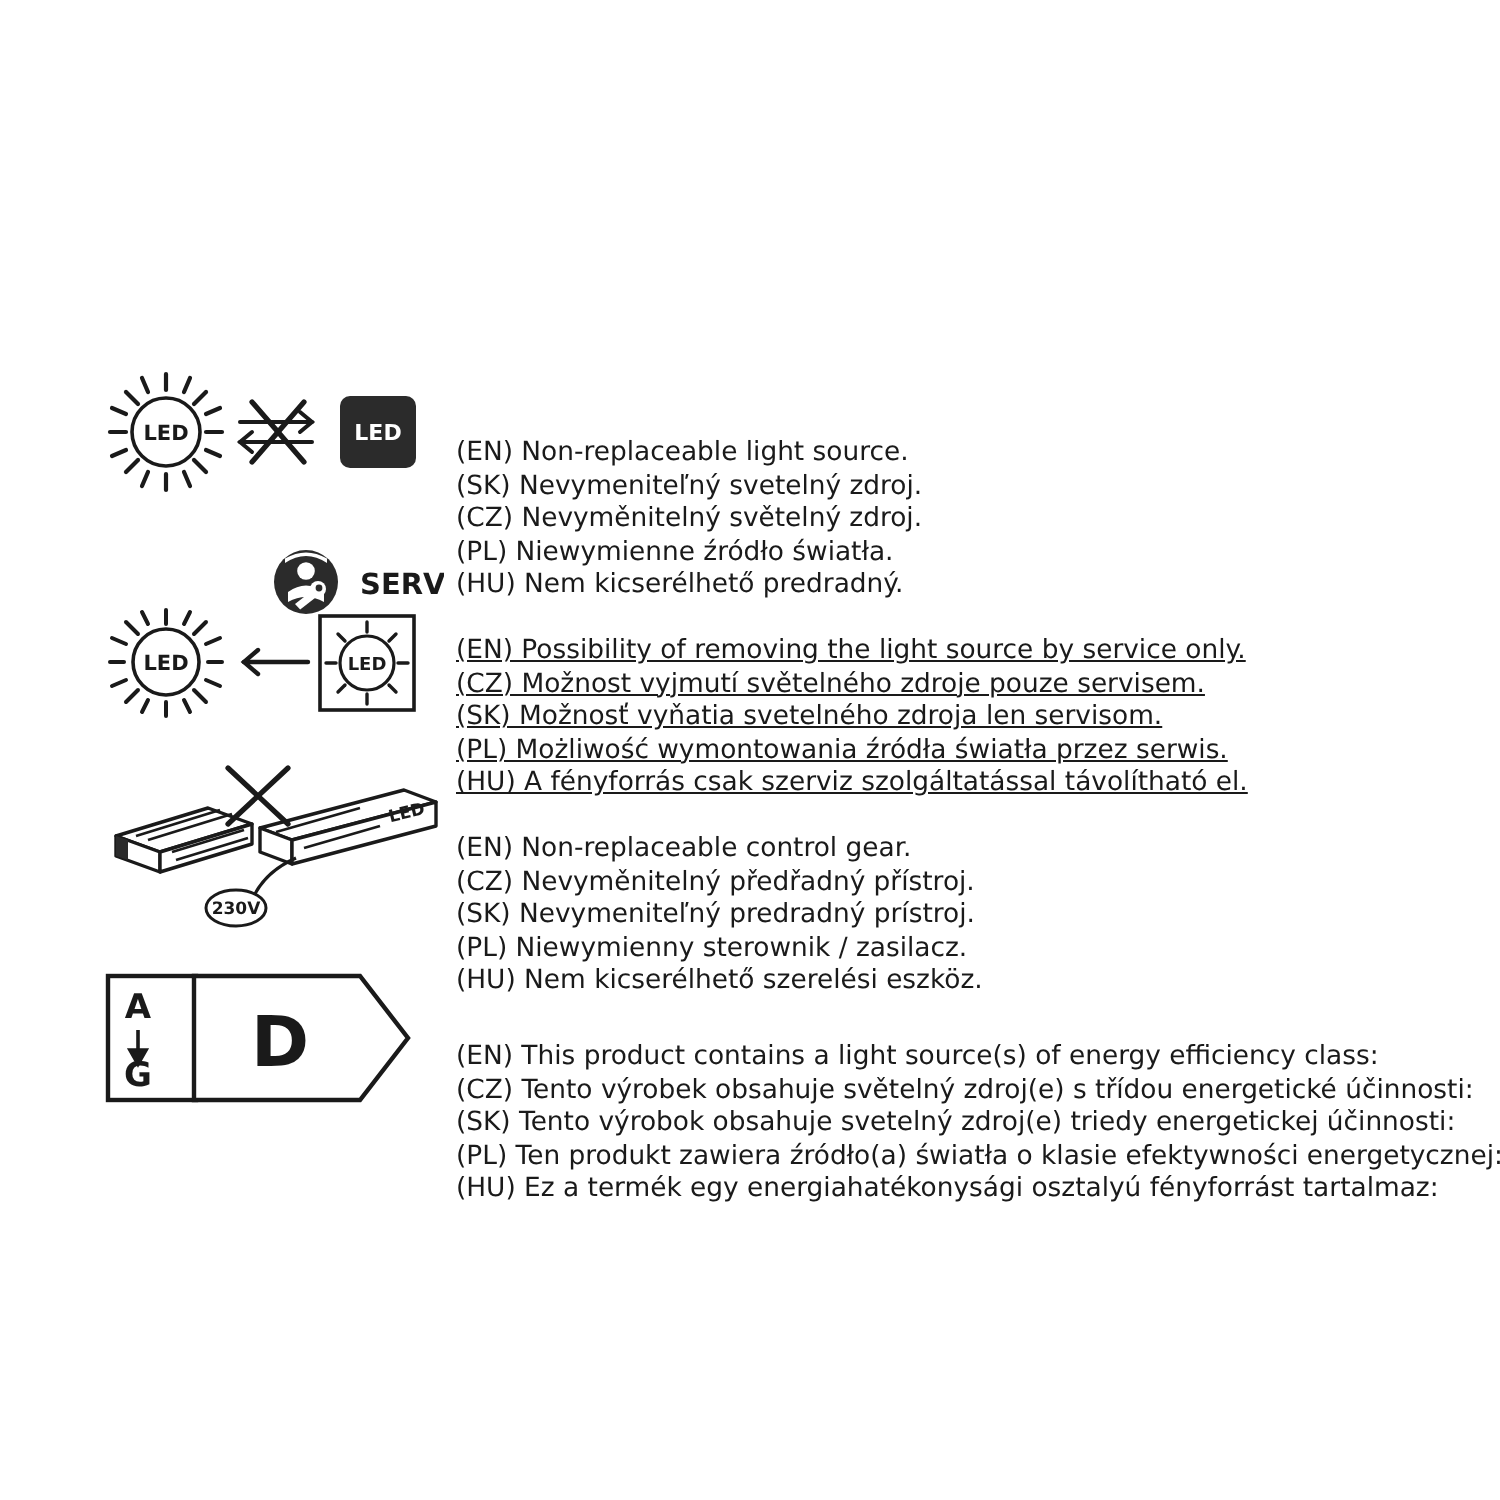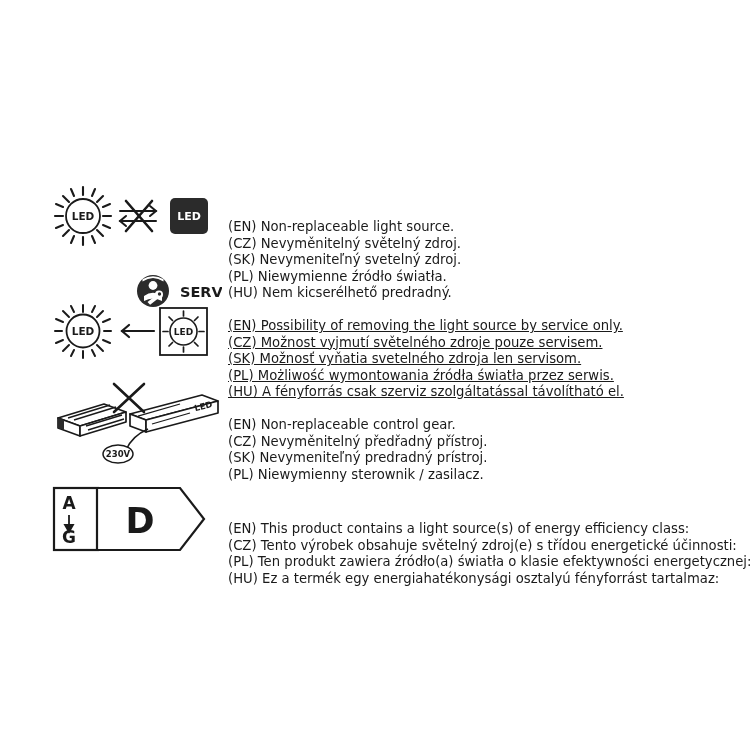--- a/index.html
+++ b/index.html
@@ -85,22 +85,22 @@
           <line x1="100" y1="16" x2="74" y2="46"></line>
         </g>
 
         <rect x="118" y="13" width="38" height="36" rx="5" fill="#2b2b2b"></rect>
         <text x="137" y="35" text-anchor="middle" font-family="DejaVu Sans, sans-serif" font-size="11" font-weight="bold" fill="#ffffff">LED</text>
       </svg>
     </div>
 
     <div class="text-cell lines" style="padding-left:6px;">
       <p>(EN) Non-replaceable light source.</p>
+      <p>(SK) Nevymeniteľný svetelný zdroj.</p>
       <p>(CZ) Nevyměnitelný světelný zdroj.</p>
-      <p>(SK) Nevymeniteľný svetelný zdroj.</p>
       <p>(PL) Niewymienne źródło światła.</p>
       <p>(HU) Nem kicserélhető predradný.</p>
     </div>
   </div>
 
   <div class="row" style="left:52px; top:272px; width:660px;">
 
     <div class="icon-cell" style="width:170px; height:88px;">
       <svg width="170" height="88" viewBox="0 0 170 88">
 
@@ -206,20 +206,21 @@
           <line x1="92" y1="6" x2="62" y2="34"></line>
         </g>
       </svg>
     </div>
 
     <div class="text-cell lines" style="padding-left:6px; padding-top:5px;">
       <p>(EN) Non-replaceable control gear.</p>
       <p>(CZ) Nevyměnitelný předřadný přístroj.</p>
       <p>(SK) Nevymeniteľný predradný prístroj.</p>
       <p>(PL) Niewymienny sterownik / zasilacz.</p>
+      <p>(HU) Nem kicserélhető szerelési eszköz.</p>
     </div>
   </div>
 
   <div class="row" style="left:52px; top:485px; width:660px;">
 
     <div class="icon-cell" style="width:170px; height:70px;">
       <svg width="170" height="70" viewBox="0 0 170 70">
 
         <rect x="2" y="3" width="44" height="62" fill="#ffffff" stroke="#1a1a1a" stroke-width="2.2"></rect>
         <text x="17" y="24" text-anchor="middle" font-family="DejaVu Sans, sans-serif" font-size="17" font-weight="bold" fill="#1a1a1a">A</text>
@@ -231,18 +232,19 @@
         </g>
 
         <polygon points="45,3 128,3 152,34 128,65 45,65" fill="#ffffff" stroke="#1a1a1a" stroke-width="2.2" stroke-linejoin="miter"></polygon>
         <text x="88" y="48" text-anchor="middle" font-family="DejaVu Sans, sans-serif" font-size="35" font-weight="bold" fill="#1a1a1a">D</text>
       </svg>
     </div>
 
     <div class="text-cell lines" style="padding-left:6px; padding-top:2px;">
       <p>(EN) This product contains a light source(s) of energy efficiency class:</p>
       <p>(CZ) Tento výrobek obsahuje světelný zdroj(e) s třídou energetické účinnosti:</p>
+      <p>(SK) Tento výrobok obsahuje svetelný zdroj(e) triedy energetickej účinnosti:</p>
       <p>(PL) Ten produkt zawiera źródło(a) światła o klasie efektywności energetycznej:</p>
       <p>(HU) Ez a termék egy energiahatékonysági osztalyú fényforrást tartalmaz:</p>
     </div>
   </div>
 
 </div>
 
 </body></html>

